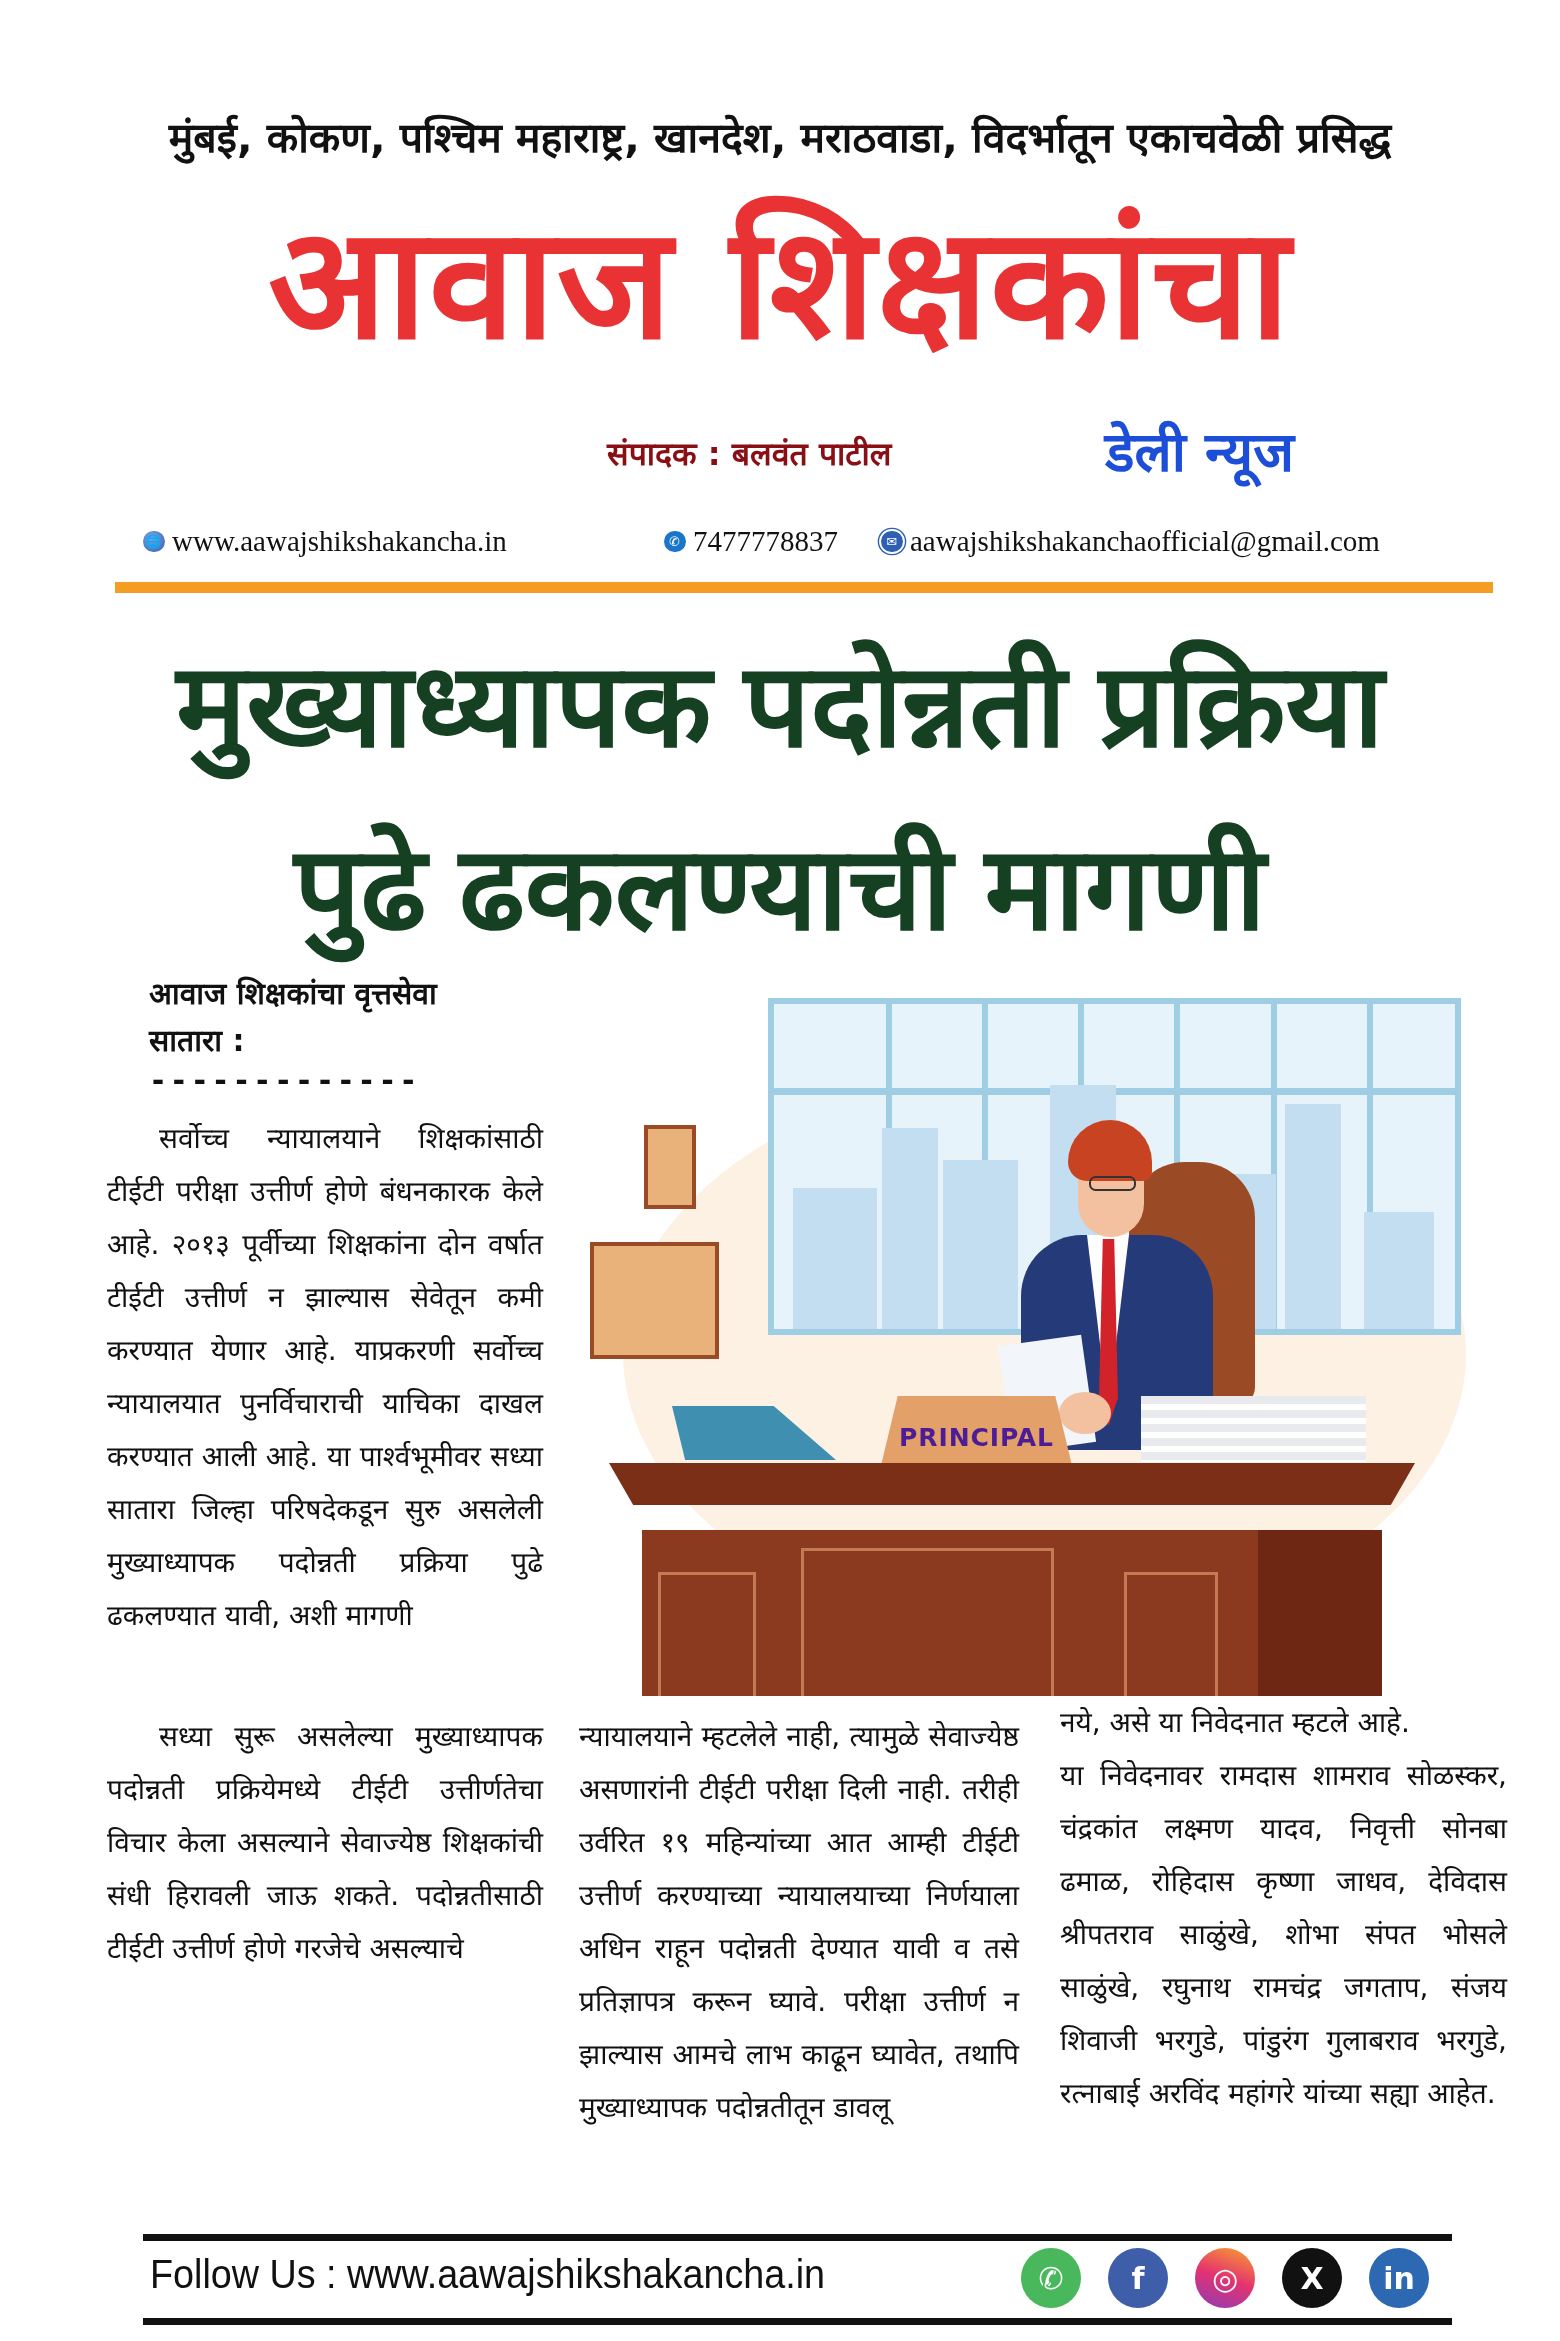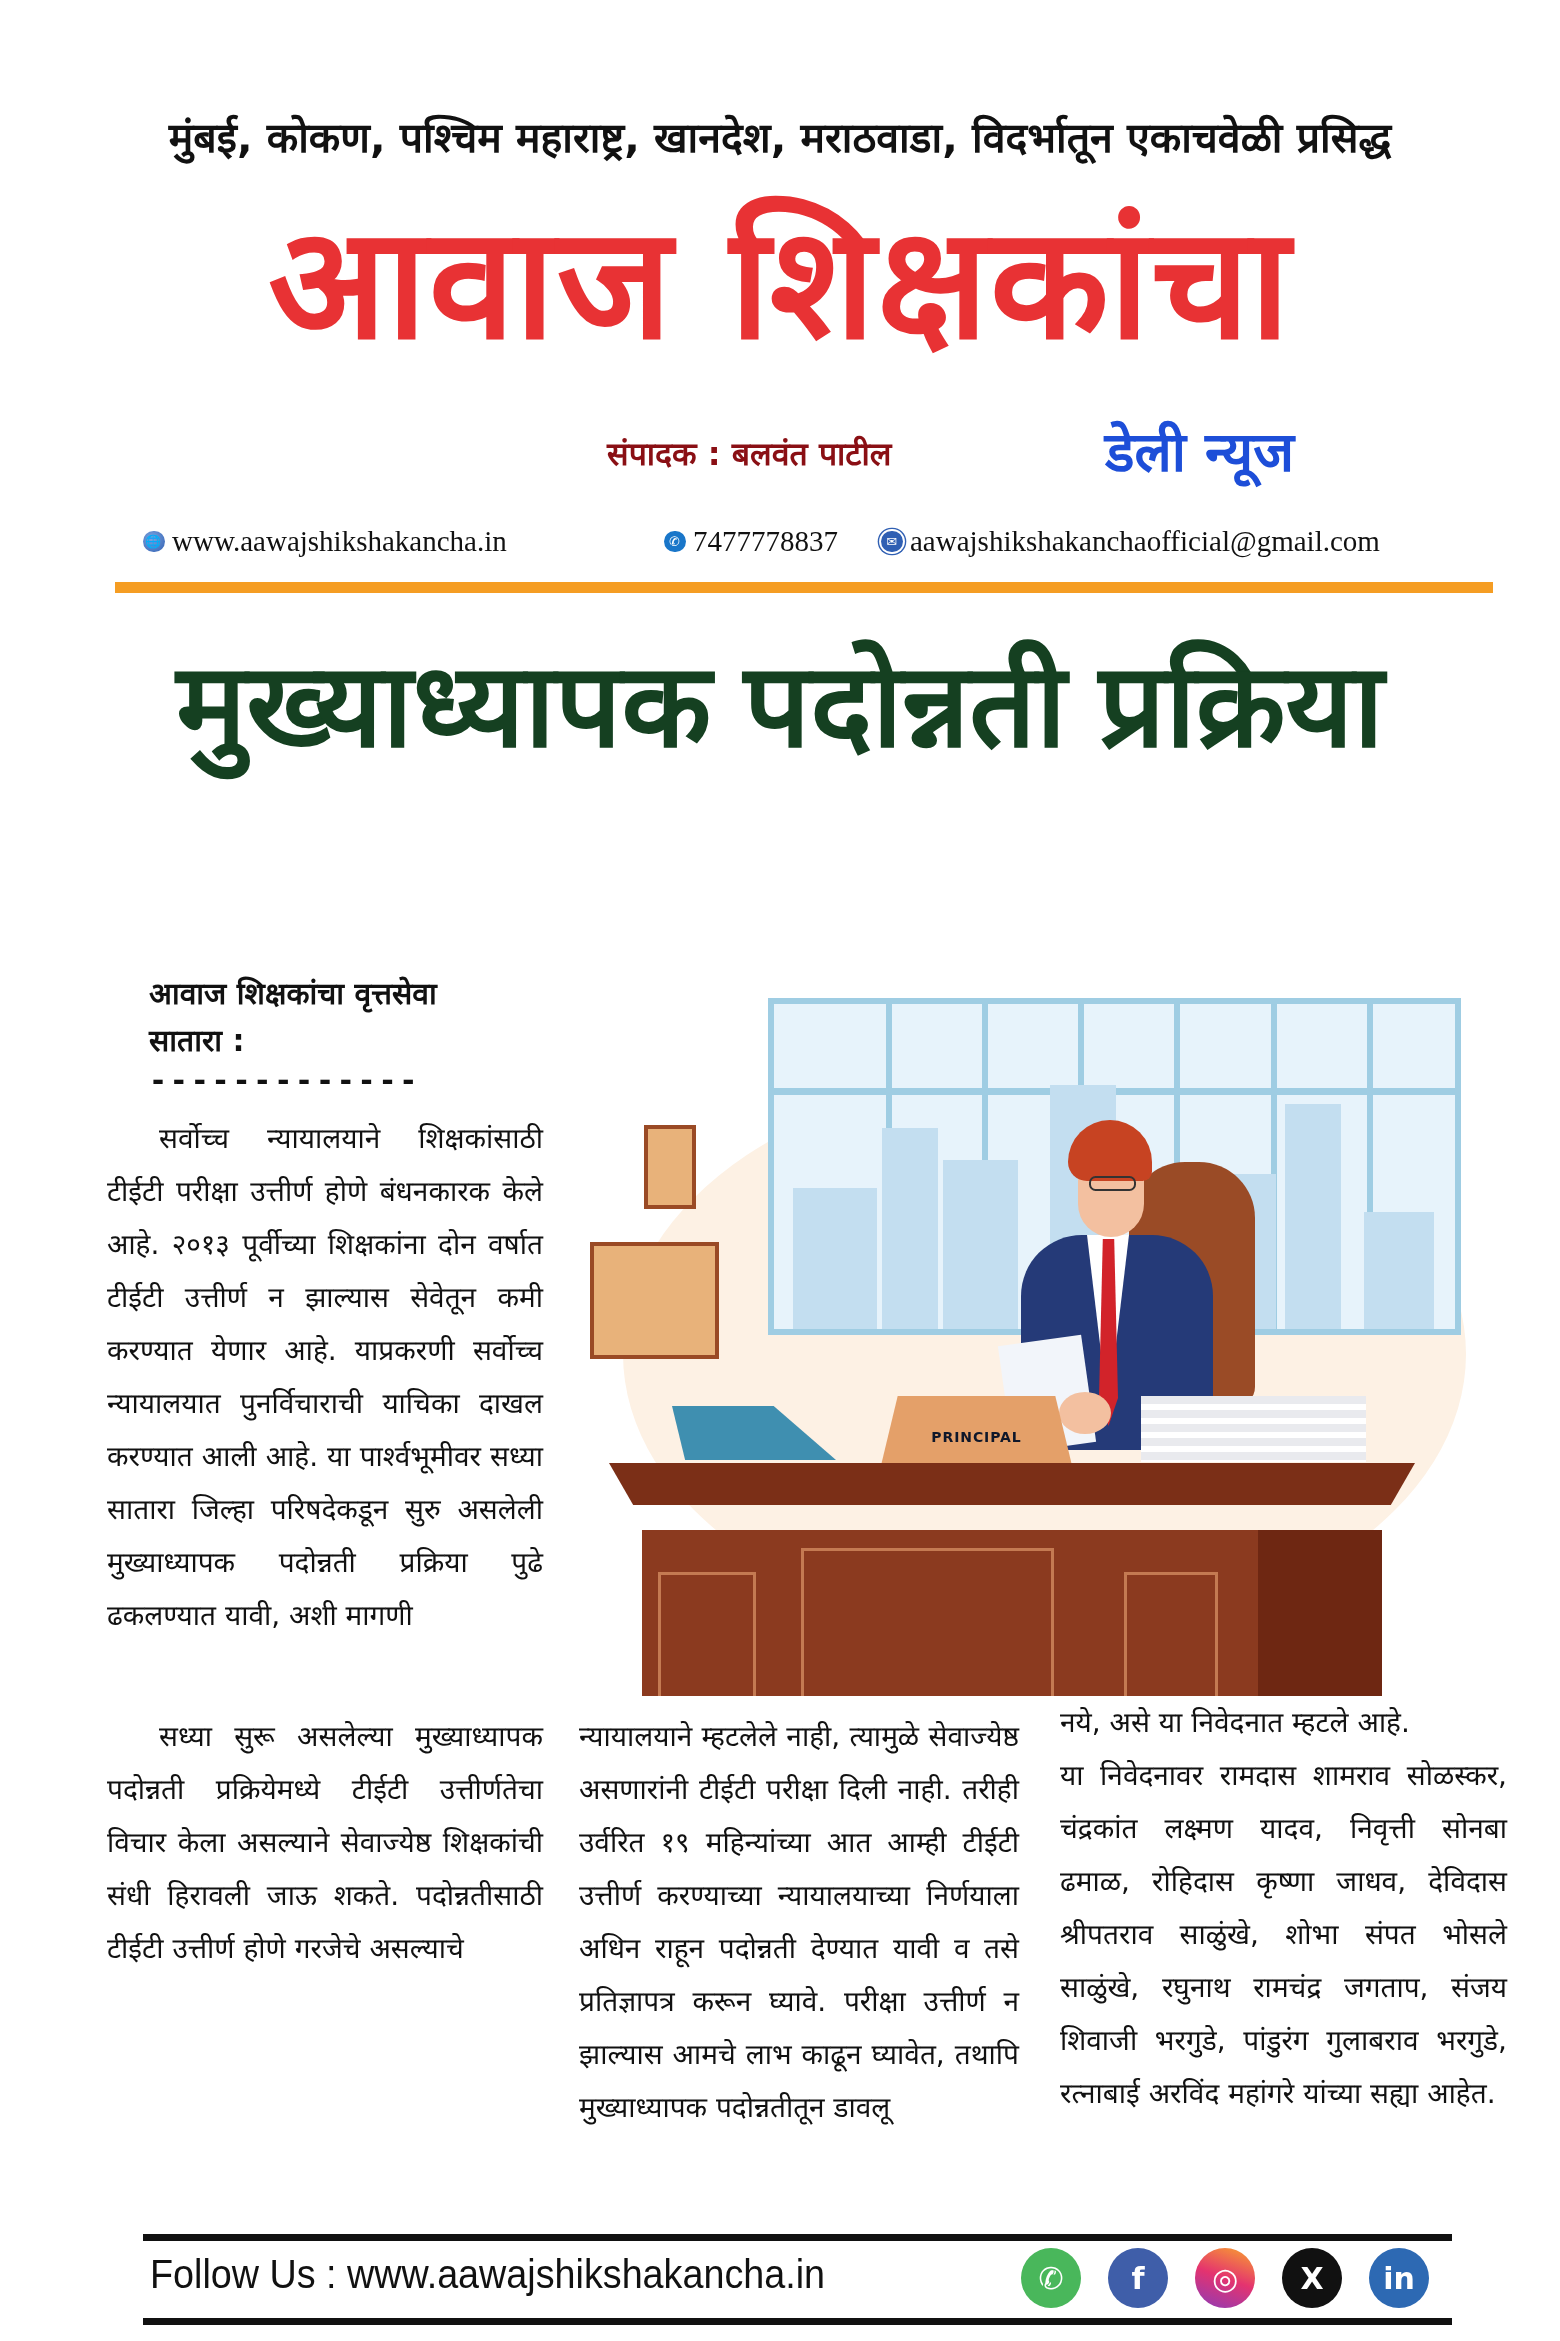--- a/index.html
+++ b/index.html
@@ -67,21 +67,21 @@
          clip-path: polygon(20% 0,80% 0,100% 85%,50% 100%,0 85%); }
   .head { position: absolute; left: 497px; top: 150px; width: 66px; height: 103px; border-radius: 28px 28px 33px 33px; background: #f3c0a0; }
   .hair { position: absolute; left: 487px; top: 136px; width: 84px; height: 61px; border-radius: 42px 42px 9.4px 19px; background: #c74322; }
   .glasses { position: absolute; left: 508px; top: 192px; width: 47px; height: 15px; border: 2.8px solid #333; border-radius: 6.6px; box-sizing: border-box; }
   .paper { position: absolute; left: 424px; top: 356px; width: 84px; height: 108px; background: #f2f5fa; transform: rotate(-8deg); }
   .hand { position: absolute; left: 478px; top: 408px; width: 52px; height: 42px; border-radius: 50%; background: #f3c0a0; }
   .laptop { position: absolute; left: 91px; top: 422px; width: 164px; height: 54px; background: #3f8fb0;
             clip-path: polygon(0 0,62% 0,100% 100%,8% 100%); }
   .plate { position: absolute; left: 297px; top: 412px; width: 197px; height: 82px; background: #e4a069;
            clip-path: polygon(10% 0,90% 0,100% 100%,0 100%); display: flex; align-items: center;
-           justify-content: center; color: #0f172a; font-weight: 700; font-size: 14px;
+           justify-content: center; color: #4c1d95; font-weight: 700; font-size: 25px;
            font-family: "DejaVu Sans", sans-serif; letter-spacing: 0.9px; }
   .books { position: absolute; left: 560px; top: 412px; width: 225px; height: 66px;
            background: repeating-linear-gradient(#e9eaee 0 8.4px, #ffffff 8.4px 14px); }
   .desktop { position: absolute; left: 28px; top: 479px; width: 806px; height: 42px; background: #7b2f17;
              clip-path: polygon(0 0,100% 0,97% 100%,3% 100%); }
   .desk-body { position: absolute; left: 61px; top: 546px; width: 740px; height: 304px; background: #8b3a1f; }
   .desk-right { position: absolute; left: 677px; top: 546px; width: 124px; height: 304px; background: #6e2712; }
   .panel { position: absolute; border: 3.7px solid #c47a52; box-sizing: border-box; }
 
   .rule-black { position: absolute; left: 143px; width: 1309px; height: 6.6px; background: #111; }
@@ -119,20 +119,21 @@
   <div class="contact" style="left:881px">
     <span class="ico mail">✉</span>
     <span>aawajshikshakanchaofficial@gmail.com</span>
   </div>
 </div>
 
 <div class="orange-rule"></div>
 
 <div class="headline">
   <div>मुख्याध्यापक पदोन्नती प्रक्रिया</div>
+  <div>पुढे ढकलण्याची मागणी</div>
 </div>
 
 <div class="byline">
   <div>आवाज शिक्षकांचा वृत्तसेवा</div>
   <div>सातारा :</div>
 </div>
 <div class="dashes">-------------</div>
 
 <div class="col col1a">
   <p class="indent">सर्वोच्च न्यायालयाने शिक्षकांसाठी टीईटी परीक्षा उत्तीर्ण होणे बंधनकारक केले आहे. २०१३ पूर्वीच्या शिक्षकांना दोन वर्षात टीईटी उत्तीर्ण न झाल्यास सेवेतून कमी करण्यात येणार आहे. याप्रकरणी सर्वोच्च न्यायालयात पुनर्विचाराची याचिका दाखल करण्यात आली आहे. या पार्श्वभूमीवर सध्या सातारा जिल्हा परिषदेकडून सुरु असलेली मुख्याध्यापक पदोन्नती प्रक्रिया पुढे ढकलण्यात यावी, अशी मागणी</p>

